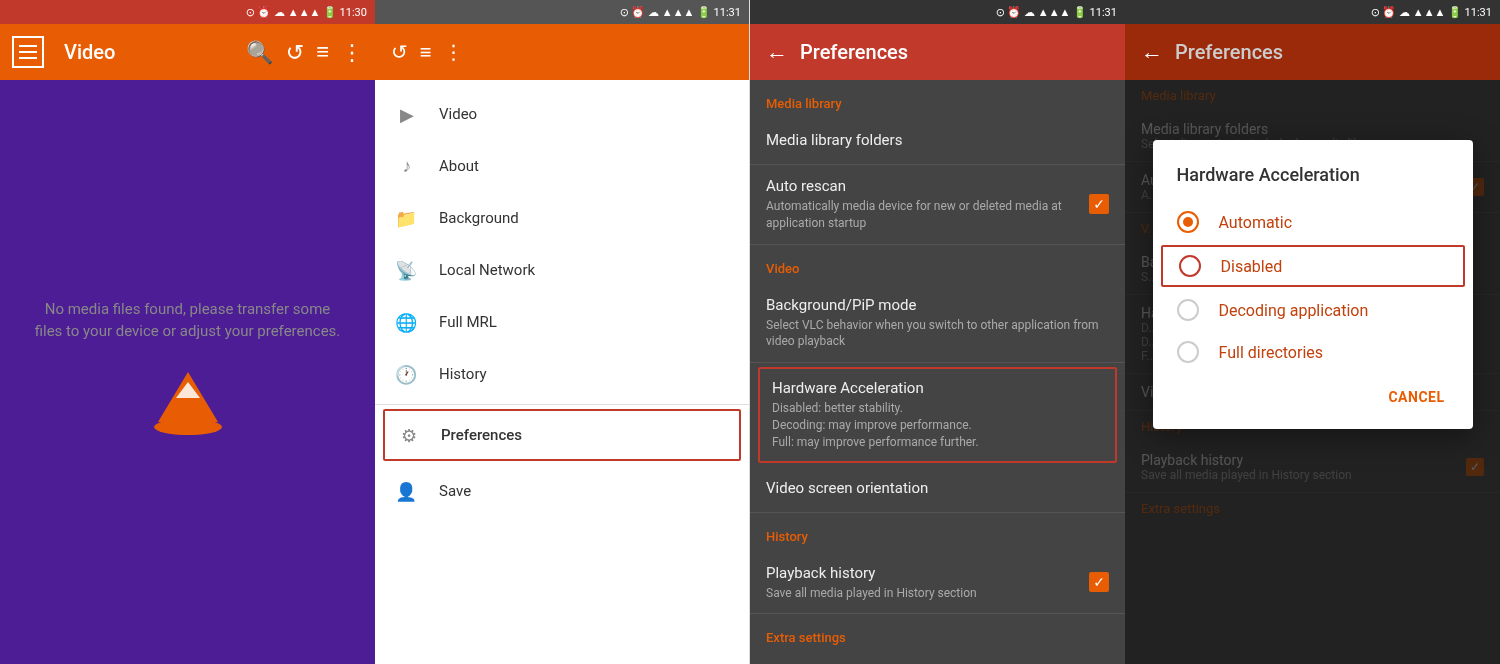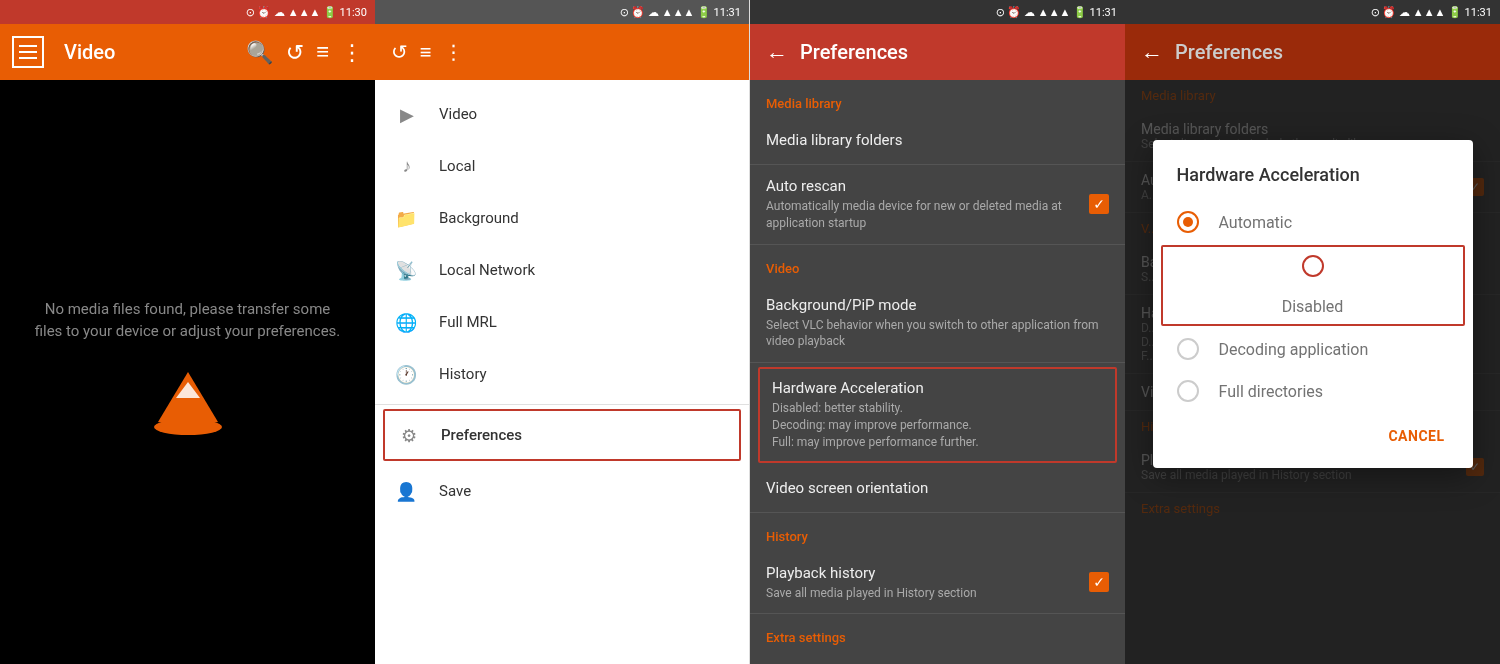--- a/index.html
+++ b/index.html
@@ -1,19 +1,19 @@
 <!DOCTYPE html>
 <html><head>
   <meta charset="utf-8">
   <style>
     * { margin: 0; padding: 0; box-sizing: border-box; }
     body { width: 1500px; height: 664px; display: flex; font-family: 'Roboto', Arial, sans-serif; overflow: hidden; background: #fff; }
 
     
-    .panel1 { width: 375px; height: 664px; display: flex; flex-direction: column; background: #000000; }
+    .panel1 { width: 375px; height: 664px; display: flex; flex-direction: column; background: #4c1d95; }
     .status-bar { height: 24px; background: #c0392b; display: flex; align-items: center; justify-content: flex-end; padding: 0 8px; }
     .status-bar span { color: white; font-size: 11px; }
     .toolbar { height: 56px; background: #e85d04; display: flex; align-items: center; padding: 0 12px; gap: 12px; }
     .toolbar-title { color: white; font-size: 20px; font-weight: 500; flex: 1; margin-left: 8px; }
     .toolbar-icon { color: white; font-size: 22px; cursor: pointer; }
     .hamburger { width: 32px; height: 32px; border: 2px solid white; display: flex; flex-direction: column; justify-content: center; align-items: center; gap: 4px; cursor: pointer; padding: 4px; }
     .hamburger span { display: block; width: 18px; height: 2px; background: white; }
     .panel1-content { flex: 1; display: flex; flex-direction: column; align-items: center; justify-content: center; padding: 20px; }
     .no-media-text { color: #888; font-size: 15px; text-align: center; margin-bottom: 24px; line-height: 1.5; }
     .vlc-logo { width: 80px; height: 80px; display: flex; flex-direction: column; align-items: center; justify-content: center; }
@@ -55,23 +55,23 @@
     .panel4-bg { flex: 1; background: #444; overflow: hidden; position: relative; }
     .panel4-content { padding: 0; opacity: 0.6; }
     .dialog-overlay { position: absolute; top: 0; left: 0; right: 0; bottom: 0; background: rgba(0,0,0,0.5); display: flex; align-items: flex-start; justify-content: center; padding-top: 60px; z-index: 10; }
     .dialog { background: white; border-radius: 4px; width: 320px; padding: 24px 0 8px; box-shadow: 0 8px 32px rgba(0,0,0,0.4); }
     .dialog-title { font-size: 18px; font-weight: 500; color: #333; padding: 0 24px 16px; }
     .dialog-option { display: flex; align-items: center; padding: 10px 24px; gap: 20px; cursor: pointer; }
     .radio { width: 22px; height: 22px; border-radius: 50%; border: 2px solid #ccc; display: flex; align-items: center; justify-content: center; flex-shrink: 0; }
     .radio.selected { border-color: #e85d04; }
     .radio.selected::after { content: ''; width: 10px; height: 10px; border-radius: 50%; background: #e85d04; }
     .radio.highlighted { border: 2px solid #c0392b; }
-    .dialog-option-label { font-size: 16px; color: #737373; }
+    .dialog-option-label { font-size: 16px; color: #c2410c; }
     .dialog-option.disabled-opt .dialog-option-label { font-weight: 400; }
-    .dialog-option.disabled-opt { border: 2px solid #c0392b; margin: 2px 8px; border-radius: 2px; padding: 8px 16px; flex-direction: column; }
+    .dialog-option.disabled-opt { border: 2px solid #c0392b; margin: 2px 8px; border-radius: 2px; padding: 8px 16px; }
     .dialog-actions { display: flex; justify-content: flex-end; padding: 8px 16px 8px; }
     .dialog-cancel { color: #e85d04; font-size: 14px; font-weight: 700; padding: 8px 12px; cursor: pointer; letter-spacing: 0.5px; text-transform: uppercase; }
 
     .back-arrow { color: white; font-size: 22px; cursor: pointer; }
     .toolbar-icon-btn { color: white; font-size: 20px; cursor: pointer; }
   </style>
 </head>
 <body>
 
 <div class="panel1">
@@ -112,21 +112,21 @@
     <span class="toolbar-icon-btn">≡</span>
     <span class="toolbar-icon-btn">⋮</span>
   </div>
   <div class="nav-items">
     <div class="nav-item">
       <div class="nav-item-icon">▶</div>
       <span class="nav-item-label">Video</span>
     </div>
     <div class="nav-item">
       <div class="nav-item-icon">♪</div>
-      <span class="nav-item-label">Local</span>
+      <span class="nav-item-label">About</span>
     </div>
     <div class="nav-item">
       <div class="nav-item-icon">📁</div>
       <span class="nav-item-label">Background</span>
     </div>
     <div class="nav-item">
       <div class="nav-item-icon">📡</div>
       <span class="nav-item-label">Local Network</span>
     </div>
     <div class="nav-item">

